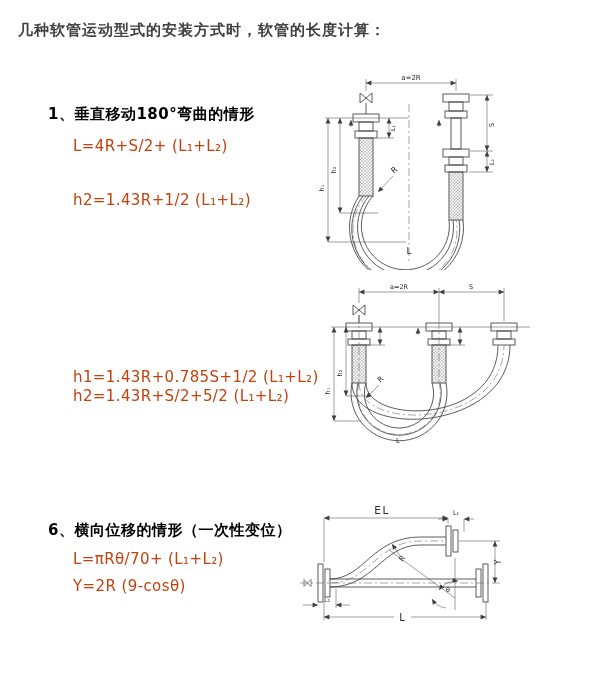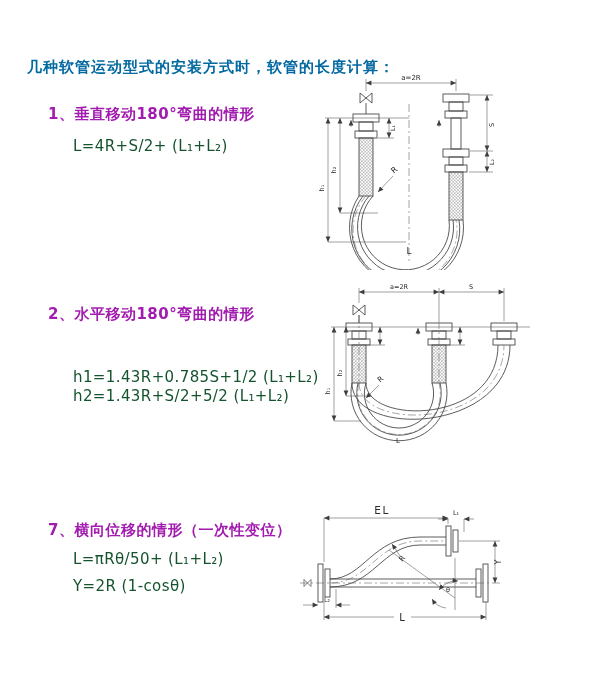--- a/index.html
+++ b/index.html
@@ -2,53 +2,53 @@
 <html><head>
 <meta charset="utf-8">
 <style>
   html,body{margin:0;padding:0;}
   body{
     width:600px;height:675px;background:#ffffff;position:relative;overflow:hidden;
     font-family:"DejaVu Sans","Liberation Sans",sans-serif;color:#1a1a1a;
   }
   .page{position:absolute;inset:0;background:#fff;}
   .title{
-    position:absolute;left:27px;top:21px;font-size:15px;font-weight:600;
-    letter-spacing:1px;color:#0369a1;margin-top:37px;
+    position:absolute;left:18px;top:21px;font-size:15px;font-weight:600;
+    letter-spacing:1px;color:#404040;
   }
   .sec-heading{
-    position:absolute;font-size:15px;font-weight:600;letter-spacing:.5px;color:#a21caf;
+    position:absolute;font-size:15px;font-weight:600;letter-spacing:.5px;color:#000000;
     white-space:nowrap;
   }
   .formula{
-    position:absolute;left:73px;font-size:15px;letter-spacing:.4px;color:#14532d;
+    position:absolute;left:73px;font-size:15px;letter-spacing:.4px;color:#c2410c;
     font-weight:500;white-space:nowrap;
   }
   svg.diag{position:absolute;}
   svg.diag text{
     font-family:"DejaVu Sans","Liberation Sans",sans-serif;fill:#2b2b2b;
   }
 </style>
 </head>
 <body>
 
 <div class="page">
 
   <div class="title">几种软管运动型式的安装方式时，软管的长度计算：</div>
 
   <div class="sec-heading" style="left:48px;top:105px">1、垂直移动180°弯曲的情形</div>
   <div class="formula" style="top:137px">L=4R+S/2+ (L₁+L₂)</div>
-
-  <div class="sec-heading" style="left:48px;top:305px">2、水平移动180°弯曲的情形</div>
+  <div class="formula" style="top:191px">h2=1.43R+1/2 (L₁+L₂)</div>
+
   <div class="formula" style="top:368px">h1=1.43R+0.785S+1/2 (L₁+L₂)</div>
   <div class="formula" style="top:387px">h2=1.43R+S/2+5/2 (L₁+L₂)</div>
 
-  <div class="sec-heading" style="left:48px;top:521px">7、横向位移的情形（一次性变位）</div>
-  <div class="formula" style="top:550px">L=πRθ/50+ (L₁+L₂)</div>
-  <div class="formula" style="top:577px">Y=2R (1-cosθ)</div>
+  <div class="sec-heading" style="left:48px;top:521px">6、横向位移的情形（一次性变位）</div>
+  <div class="formula" style="top:550px">L=πRθ/70+ (L₁+L₂)</div>
+  <div class="formula" style="top:577px">Y=2R (9-cosθ)</div>
 
   <svg class="diag" style="left:306px;top:70px" width="292" height="200" viewBox="0 0 292 200">
     <defs>
       <pattern id="hp1" width="3.2" height="3.2" patternUnits="userSpaceOnUse">
         <path d="M0,3.2 L3.2,0 M0,0 L3.2,3.2" stroke="#8f8f8f" stroke-width="0.45" fill="none"></path>
       </pattern>
       <marker id="ar1" viewBox="0 0 10 10" refX="9.5" refY="5" markerWidth="6" markerHeight="6" markerUnits="userSpaceOnUse" orient="auto-start-reverse">
         <path d="M0.5,1 L9.5,5 L0.5,9 z" fill="#3d3d3d"></path>
       </marker>
     </defs>

